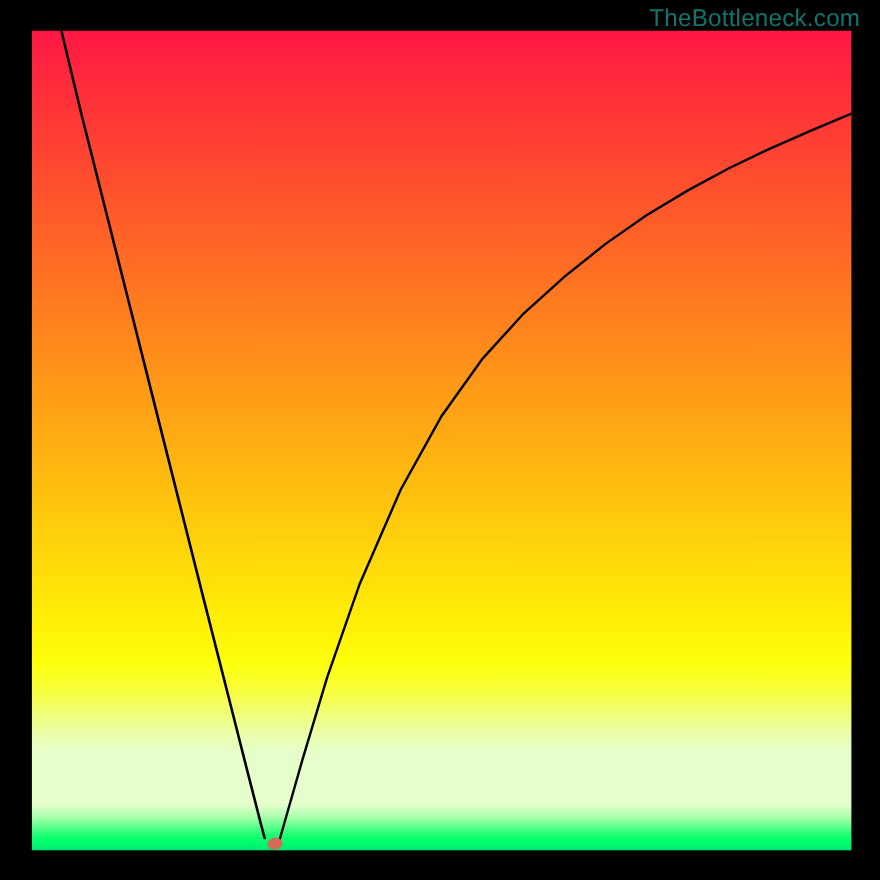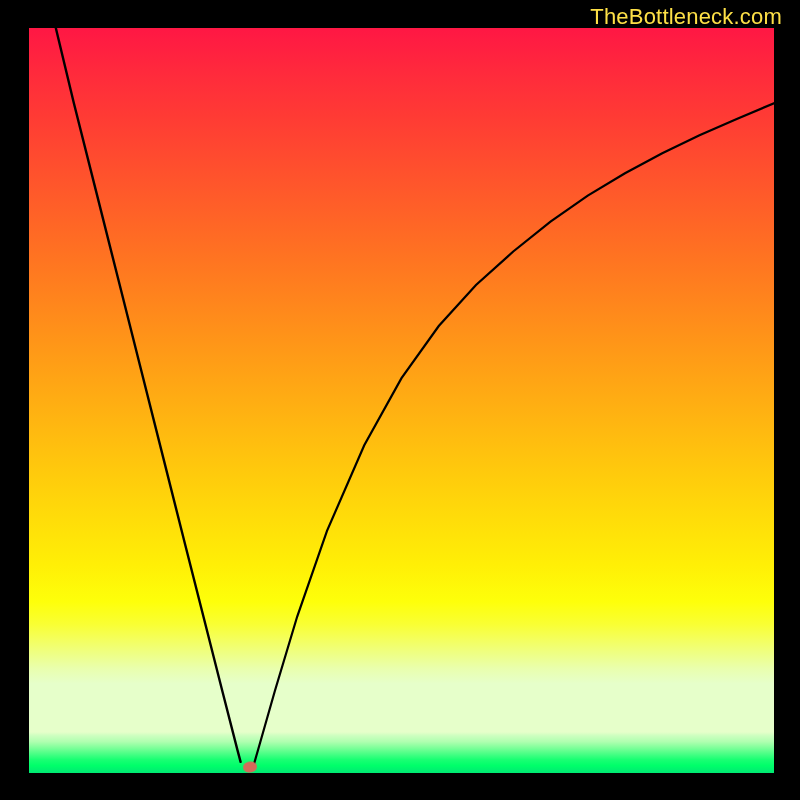--- a/index.html
+++ b/index.html
@@ -7,21 +7,21 @@
     width: 800px;
     height: 800px;
     background: #000;
     position: relative;
     font-family: Arial, Helvetica, sans-serif;
   }
   .watermark {
     position: absolute;
     top: 4px;
     right: 18px;
-    color: #fde047;
+    color: #0f766e;
     font-size: 22px;
     font-weight: 500;
     z-index: 10;
     letter-spacing: 0.2px;
   }
   .plot-area {
     position: absolute;
     left: 29px;
     top: 28px;
     width: 745px;

